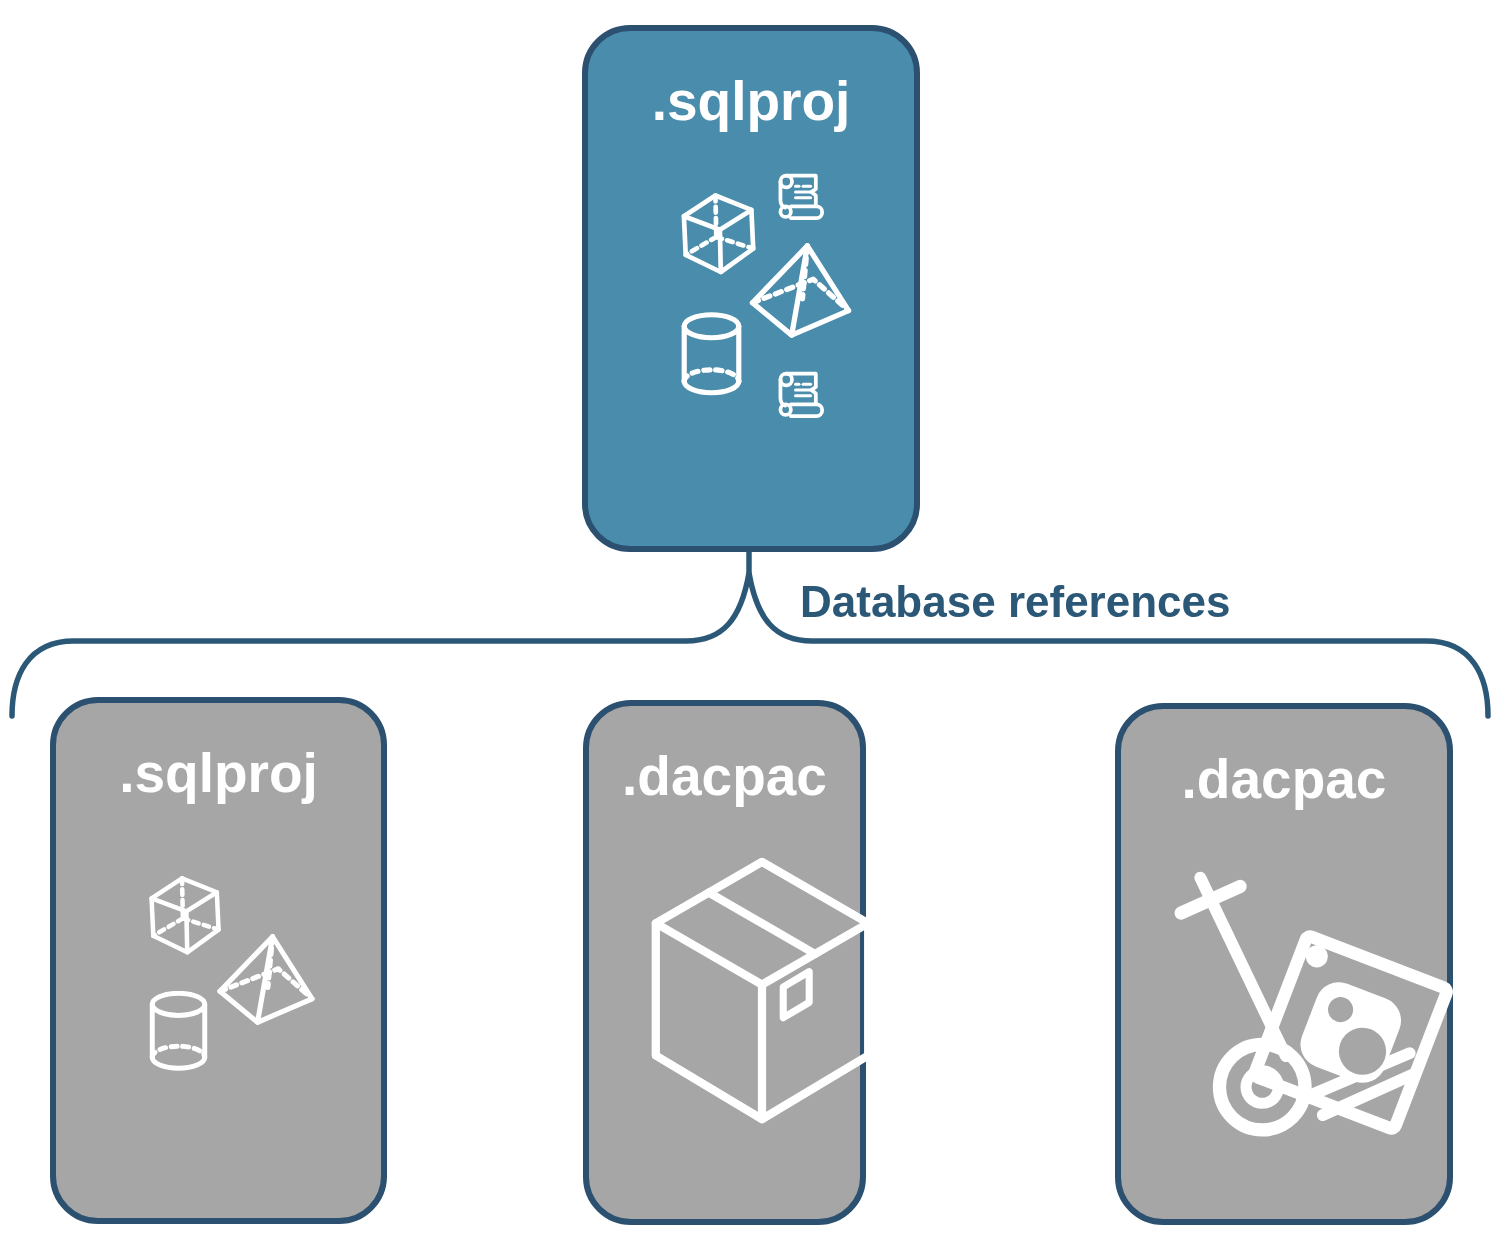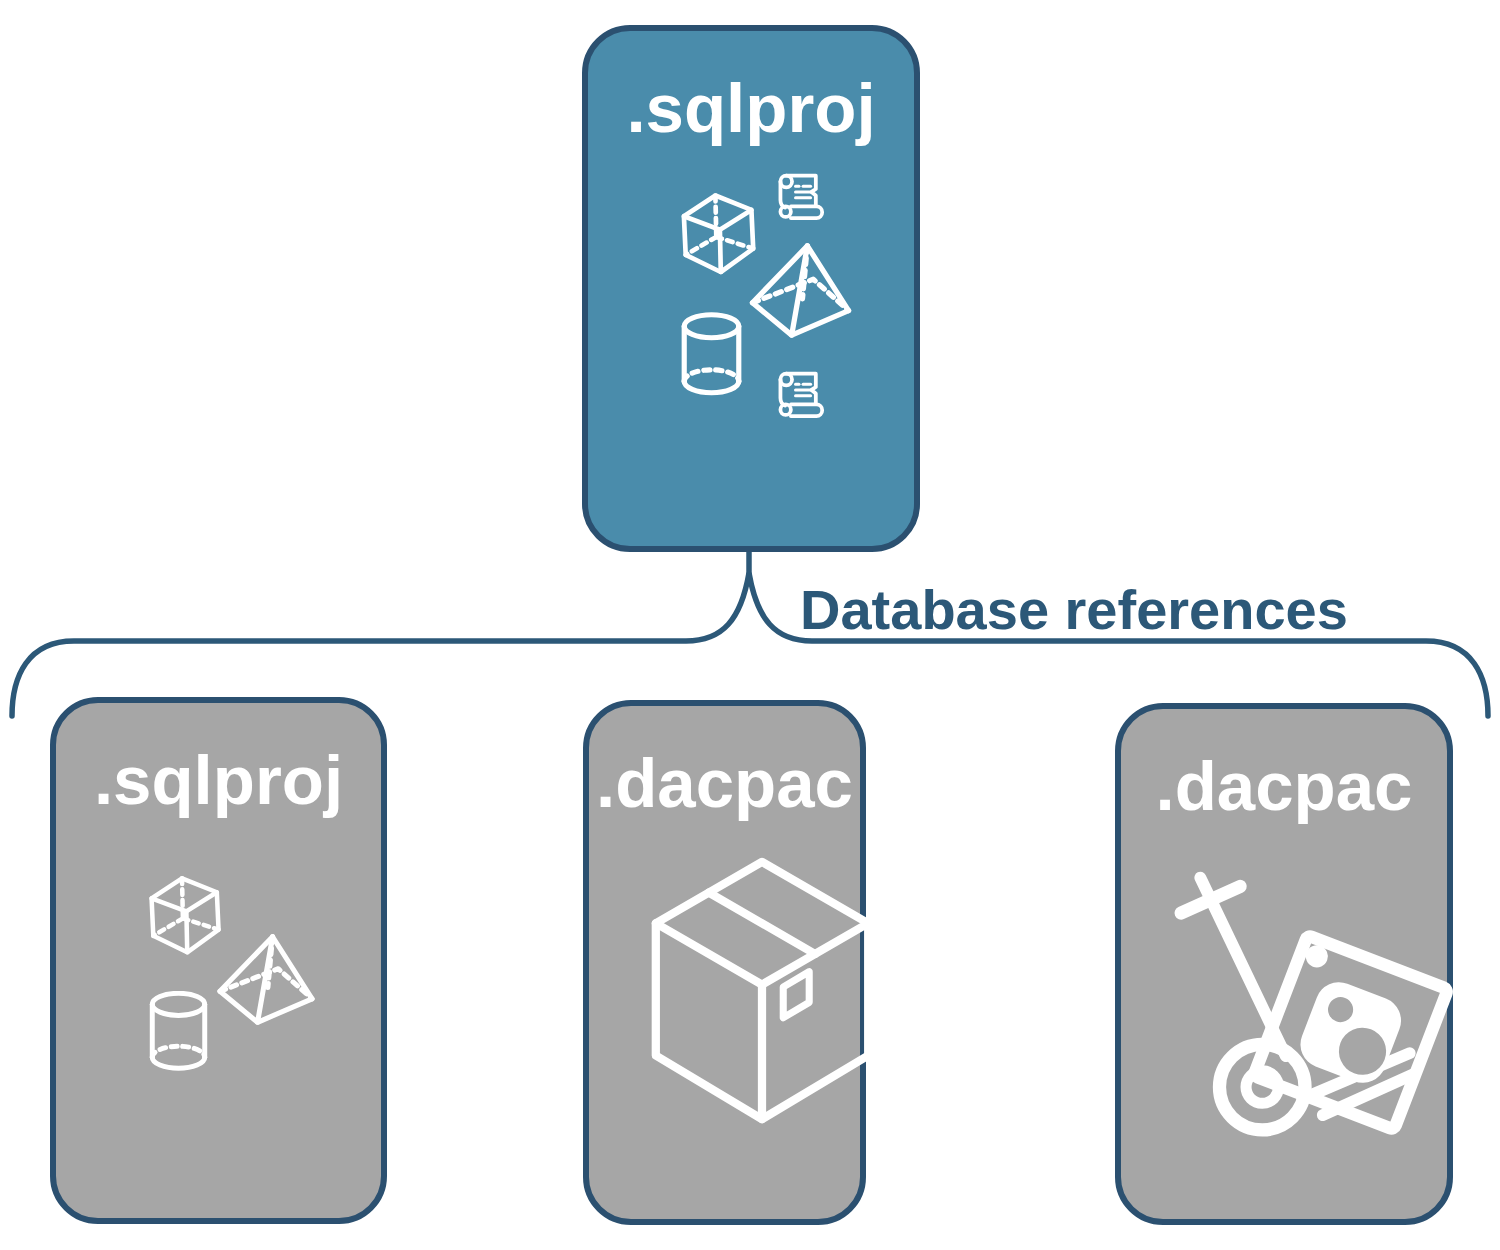--- a/index.html
+++ b/index.html
@@ -10,41 +10,41 @@
   .box{
     position:absolute;border:6px solid #2b5070;border-radius:48px;box-sizing:border-box;
   }
   .box--root{left:582px;top:25px;width:338px;height:527px;background:#4a8cab;}
   .box--gray{background:#a6a6a6;}
   .box--sqlproj{left:50px;top:697px;width:337px;height:527px;}
   .box--dacpac{left:583px;top:700px;width:283px;height:525px;}
   .box--nupkg{left:1115px;top:703px;width:338px;height:522px;}
   .box-title{
     position:absolute;top:40px;left:0;right:0;text-align:center;
-    font-size:69px;font-weight:bold;color:#ffffff;line-height:1.1;letter-spacing:0;
+    font-size:55px;font-weight:bold;color:#ffffff;line-height:1.1;letter-spacing:0;
   }
   .icon{position:absolute;display:block;}
   
   .ic-root-cube{left:86px;top:160px;width:90px;height:90px;}
   .ic-root-scroll1{left:182px;top:136px;width:58px;height:58px;}
   .ic-root-pyramid{left:156px;top:211px;width:113px;height:98px;}
   .ic-root-cylinder{left:90px;top:281px;width:67px;height:85px;}
   .ic-root-scroll2{left:182px;top:334px;width:58px;height:58px;}
   
   .ic-sql-cube{left:86px;top:171px;width:87px;height:87px;}
   .ic-sql-pyramid{left:157px;top:230px;width:106px;height:94px;}
   .ic-sql-cylinder{left:89px;top:288px;width:67px;height:81px;}
   
   .ic-dac-package{left:55px;top:138px;width:236px;height:286px;}
   
   .ic-nup-handtruck{left:38px;top:148px;width:295px;height:295px;}
   .connector-svg{position:absolute;left:0;top:0;width:1500px;height:1250px;pointer-events:none;}
   .connector-label{
     position:absolute;left:800px;top:577px;
-    font-size:56px;font-weight:bold;color:#2c5878;white-space:nowrap;
+    font-size:44px;font-weight:bold;color:#2c5878;white-space:nowrap;
   }
   .symdefs{position:absolute;width:0;height:0;overflow:hidden;}
 </style>
 </head>
 <body>
 
 <svg class="symdefs" xmlns="http://www.w3.org/2000/svg" aria-hidden="true">
   <defs>
     <symbol id="sym-cube" viewBox="0 0 100 100">
       <g fill="none" stroke="#ffffff" stroke-width="5.2" stroke-linecap="round" stroke-linejoin="round">

